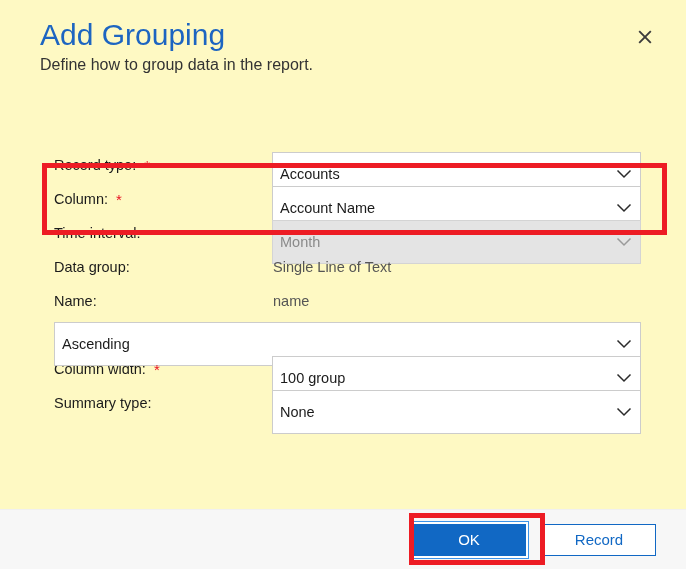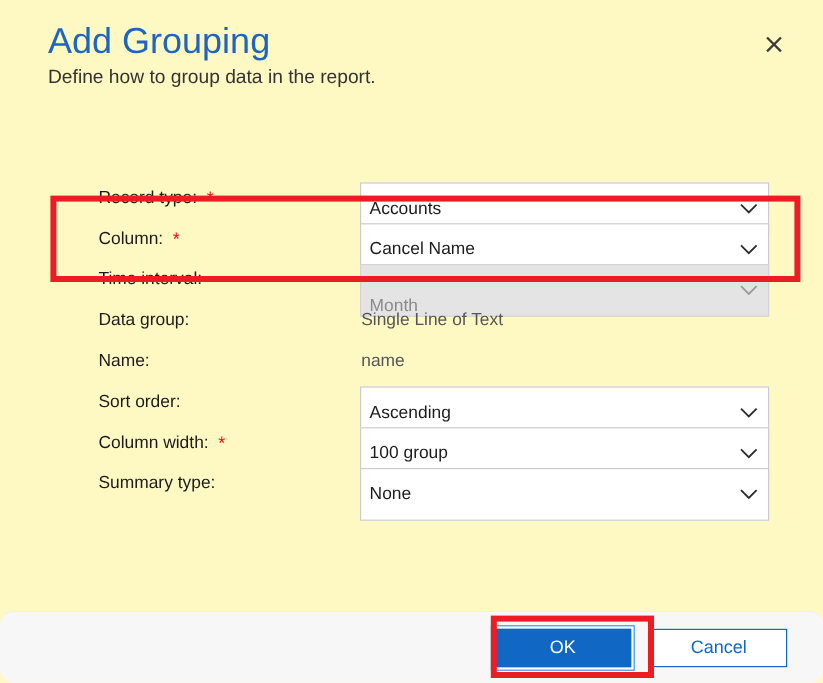--- a/index.html
+++ b/index.html
@@ -72,21 +72,20 @@
     left: 0;
     right: 0;
     top: 72px;
   }
   .form-row {
     display: flex;
     align-items: center;
     height: 34px;
     padding-left: 54px;
     padding-right: 45px;
-    margin-left: 28px;
   }
   .form-label {
     flex: 0 0 218px;
     font-size: 14.5px;
     color: #1b1b1b;
     line-height: 18px;
     white-space: nowrap;
     display: flex;
     align-items: baseline;
   }
@@ -127,41 +126,39 @@
     top: 0;
     bottom: 0;
     display: flex;
     align-items: center;
   }
   .combo.disabled {
     background: #e4e4e4;
     border-color: #d4d4d4;
     color: #8a8a8a;
     cursor: default;
-    align-items: flex-end;
   }
   .static-value {
     font-size: 14.5px;
     color: #555555;
     line-height: 26px;
     padding-left: 1px;
   }
 
   
   .footer {
     flex: 0 0 59px;
     background: #f7f7f7;
     border-top: 1px solid #f0f0f0;
     display: flex;
     align-items: center;
     justify-content: flex-end;
     padding-right: 30px;
     gap: 16px;
     position: relative;
-    border-radius: 12px;
   }
   .btn {
     box-sizing: border-box;
     height: 32px;
     min-width: 114px;
     font-size: 15px;
     font-family: "Liberation Sans", sans-serif;
     cursor: pointer;
     padding: 0 10px;
     display: inline-flex;
@@ -236,21 +233,21 @@
             </div>
           </div>
         </div>
         <div class="form-row">
           <div class="form-label">
             <span>Column:</span>
             <span class="required-star">*</span>
           </div>
           <div class="field">
             <div class="combo">
-              <span>Cancel Name</span>
+              <span>Account Name</span>
               <span class="chev">
                 <svg width="16" height="10" viewBox="0 0 16 10">
                   <path d="M1.5 1.5 L8 8 L14.5 1.5" fill="none" stroke="#2b2b2b" stroke-width="1.5"></path>
                 </svg>
               </span>
             </div>
           </div>
         </div>
         <div class="form-row">
           <div class="form-label">
@@ -277,23 +274,20 @@
         </div>
         <div class="form-row">
           <div class="form-label">
             <span>Name:</span>
           </div>
           <div class="field">
             <div class="static-value">name</div>
           </div>
         </div>
         <div class="form-row">
-          <div class="form-label">
-            <span>Sort order:</span>
-          </div>
           <div class="field">
             <div class="combo">
               <span>Ascending</span>
               <span class="chev">
                 <svg width="16" height="10" viewBox="0 0 16 10">
                   <path d="M1.5 1.5 L8 8 L14.5 1.5" fill="none" stroke="#2b2b2b" stroke-width="1.5"></path>
                 </svg>
               </span>
             </div>
           </div>
@@ -327,19 +321,19 @@
                 </svg>
               </span>
             </div>
           </div>
         </div>
       </div>
   </div>
 
   <div class="footer">
     <button class="btn btn-primary">OK</button>
-    <button class="btn btn-secondary">Cancel</button>
+    <button class="btn btn-secondary">Record</button>
   </div>
 
   <div class="annot" id="annot-fields"></div>
   <div class="annot" id="annot-ok"></div>
 
 </div>
 
 </body></html>

